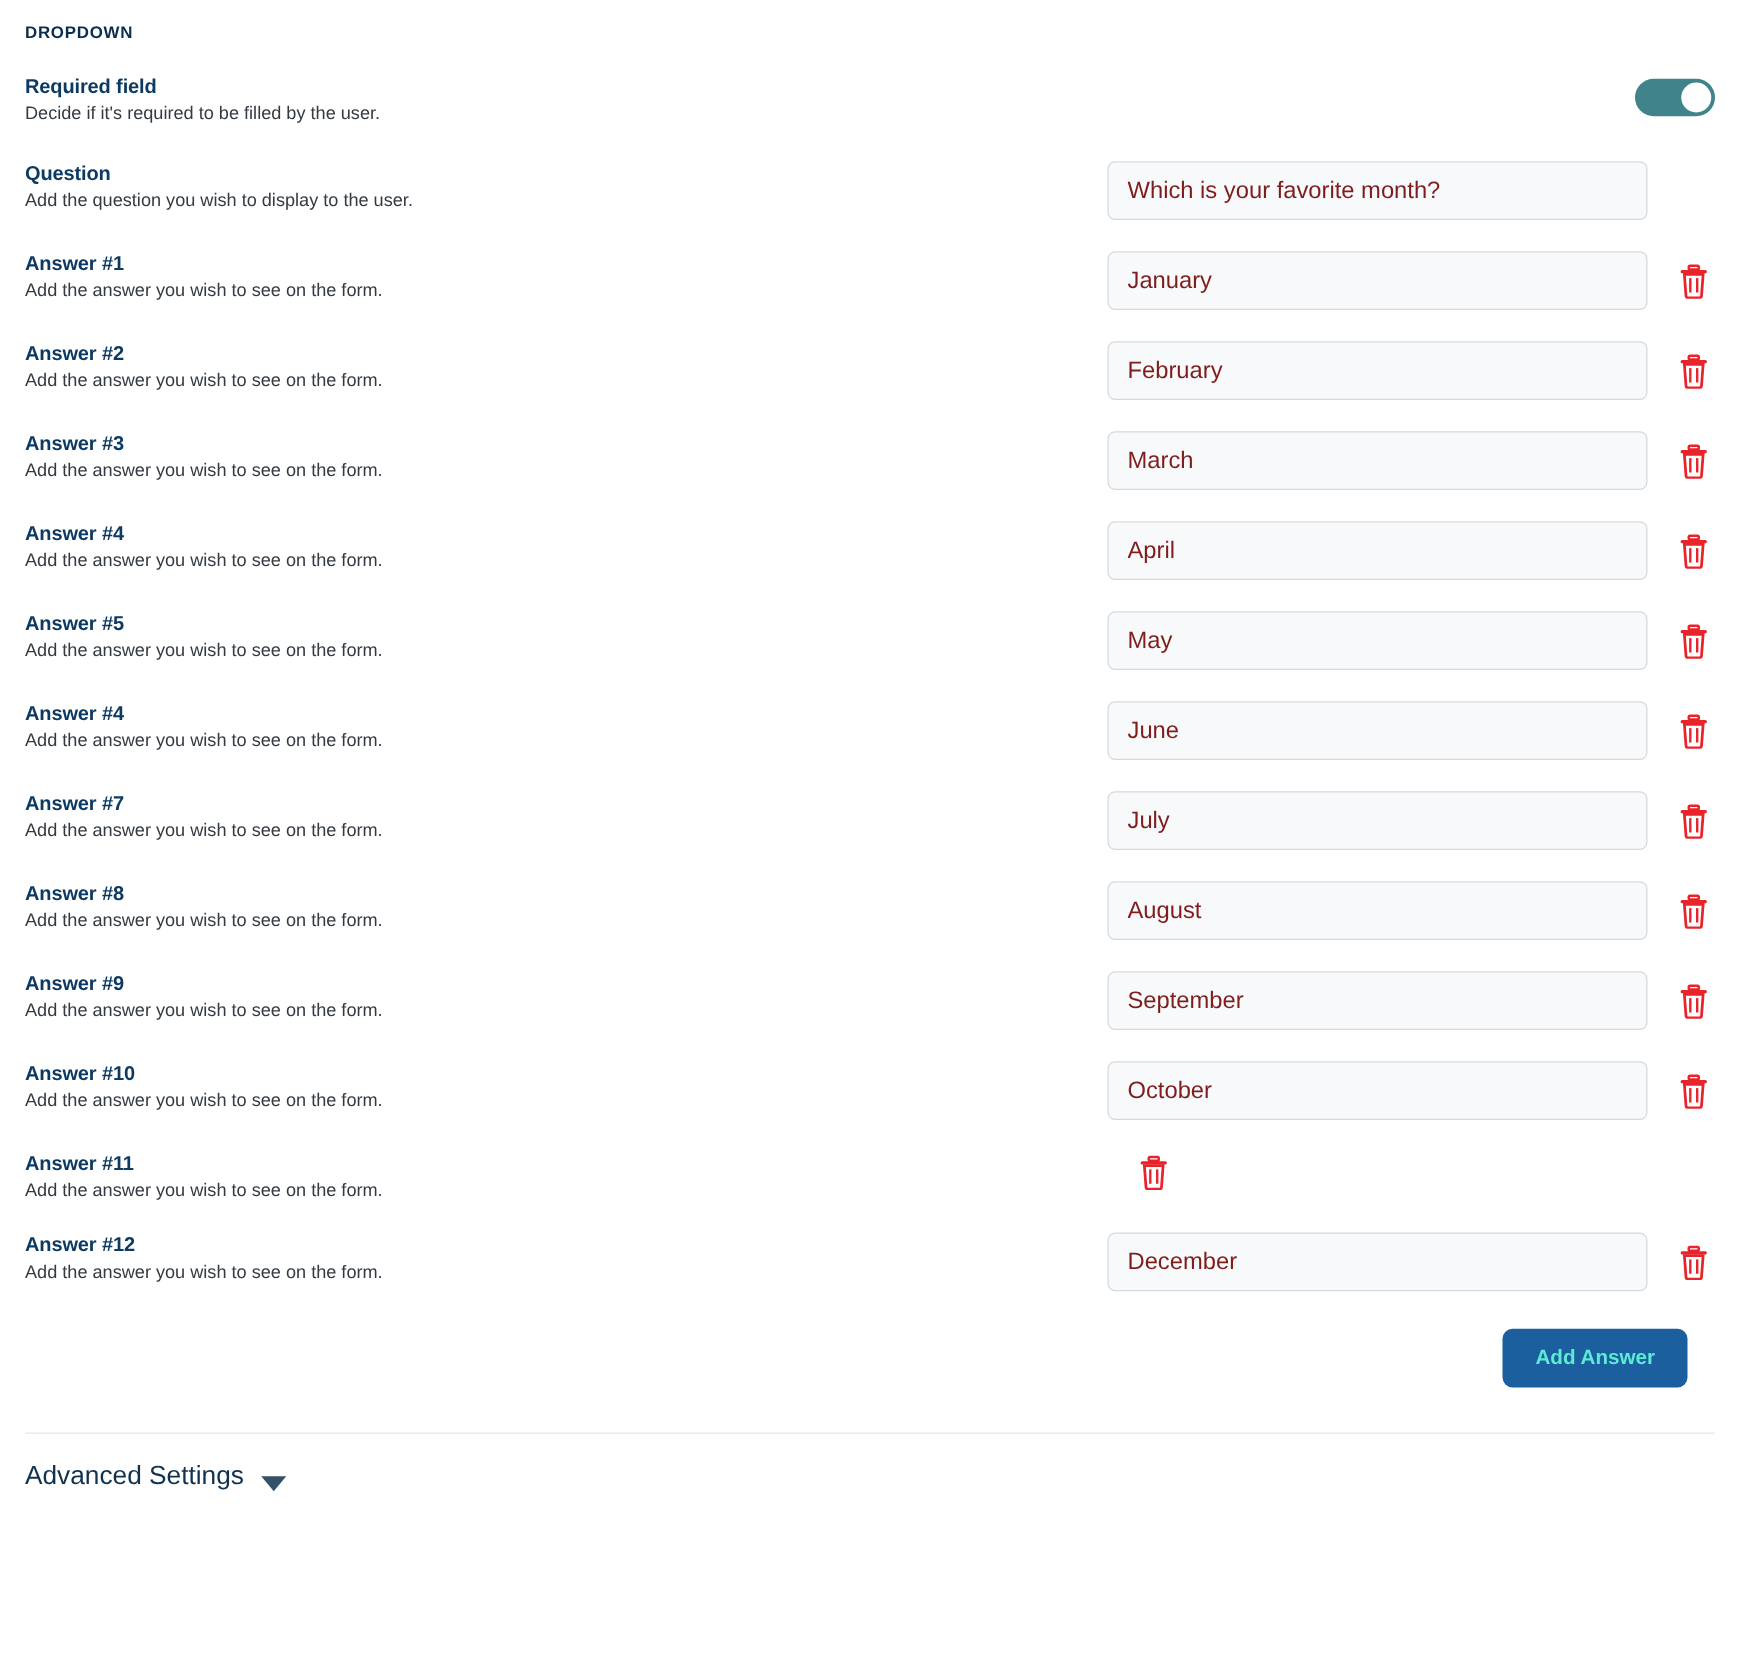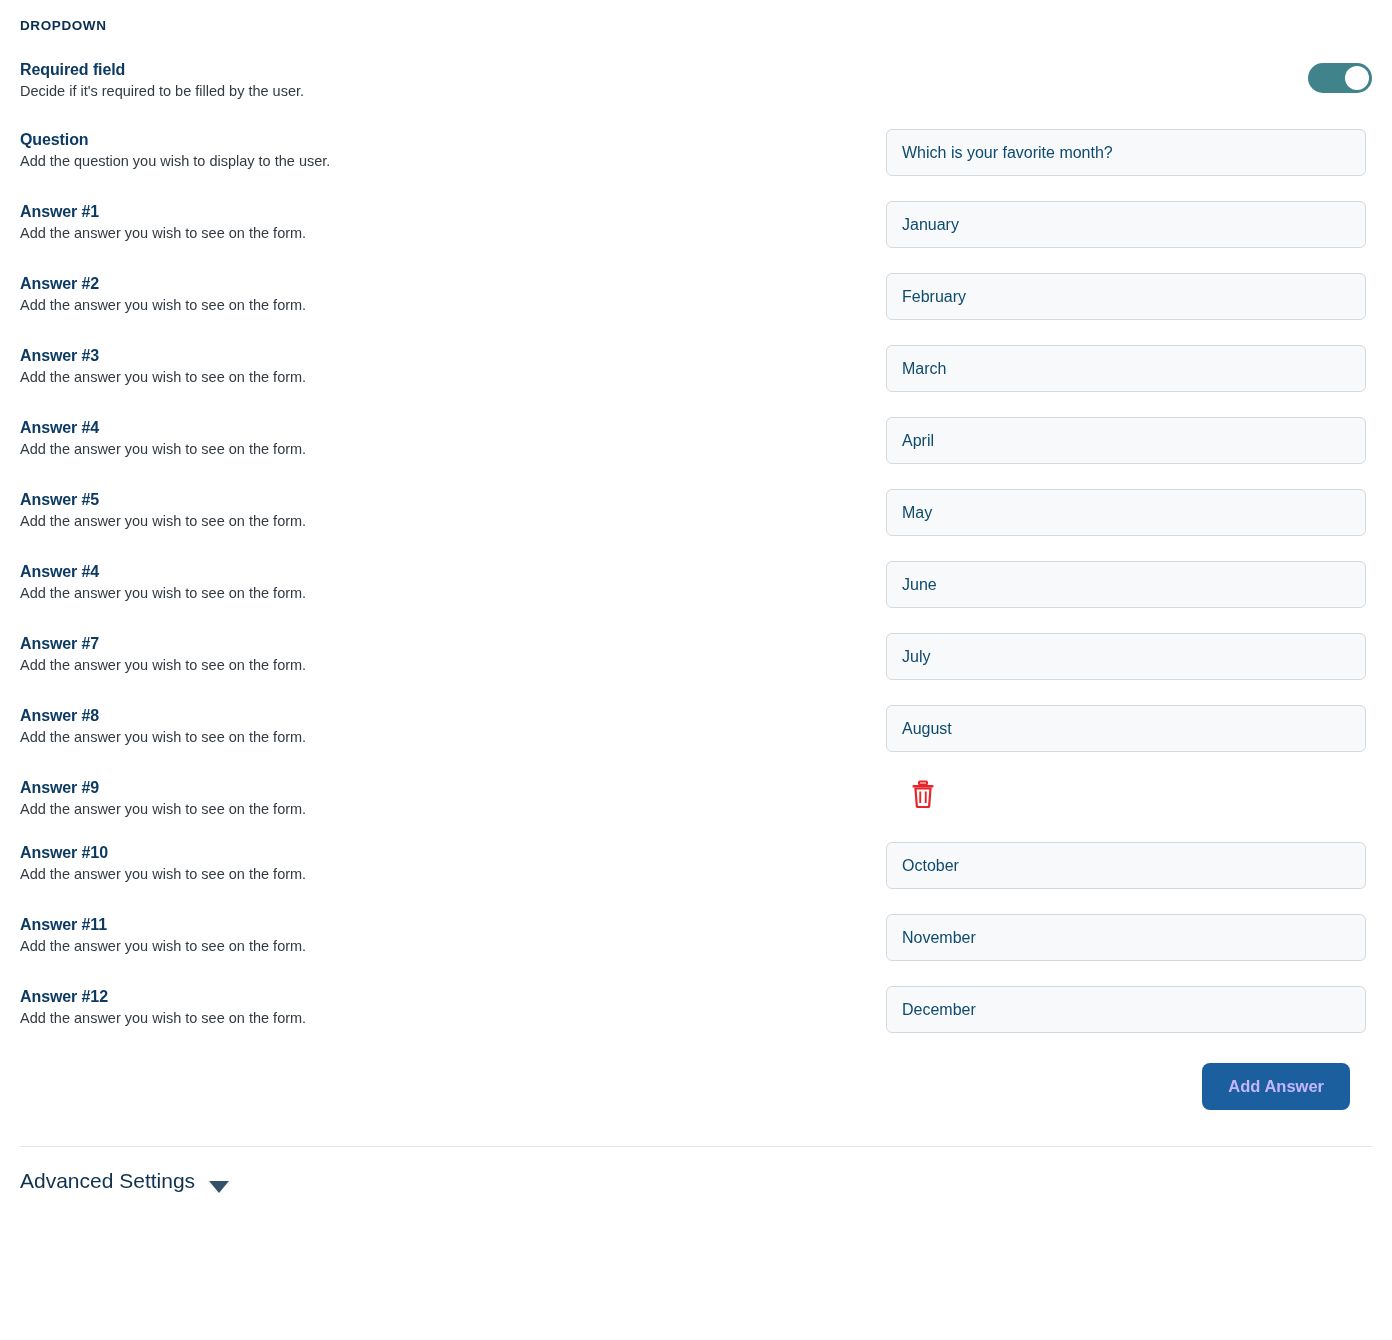--- a/index.html
+++ b/index.html
@@ -84,28 +84,28 @@
   
   .field-row {
     margin-bottom: 25px;
   }
   .field-row .right-col {
     justify-content: flex-start;
     align-items: center;
     padding-top: 0;
   }
   .text-input {
-    width: 480px;
+    width: 432px;
     height: 47px;
     border: 1px solid #d5d9de;
     border-radius: 6px;
     background: #f8f9fa;
     font-family: "Liberation Sans", sans-serif;
-    font-size: 16px;
-    color: #0c4a6e;
+    font-size: 19px;
+    color: #7f1d1d;
     padding: 0 15px;
     outline: none;
   }
   .text-input::placeholder { color: #8a9199; }
   .trash-btn {
     margin-left: 22px;
     width: 30px;
     height: 34px;
     border: none;
     background: transparent;
@@ -117,21 +117,21 @@
   }
   .add-row {
     display: flex;
     justify-content: flex-end;
     width: 1352px;
     margin-top: 30px;
     padding-right: 22px;
   }
   .add-btn {
     background: #1b5f9e;
-    color: #c4b5fd;
+    color: #5eead4;
     border: none;
     border-radius: 8px;
     font-family: "Liberation Sans", sans-serif;
     font-size: 16.5px;
     font-weight: bold;
     padding: 14px 26px;
     cursor: pointer;
   }
   .divider {
     border-top: 1px solid #e3e6e9;
@@ -331,20 +331,21 @@
 </svg>
           </button>
         </div>
       </div>
       <div class="row field-row">
         <div class="left-col">
           <div class="title">Answer #9</div>
           <div class="subtitle">Add the answer you wish to see on the form.</div>
         </div>
         <div class="right-col">
+          <input class="text-input" type="text" value="September" style="">
           <button class="trash-btn">
 <svg width="26" height="28" viewBox="0 0 26 28">
   <rect x="9" y="1.5" width="8" height="3" rx="1" fill="none" stroke="#e8232a" stroke-width="2"></rect>
   <rect x="2.5" y="5" width="21" height="2.6" rx="1.2" fill="#e8232a"></rect>
   <path d="M5.5 8.5 h15 l-1.3 17.2 a1.6 1.6 0 0 1 -1.6 1.5 h-9.2 a1.6 1.6 0 0 1 -1.6 -1.5 z" fill="none" stroke="#e8232a" stroke-width="2.2"></path>
   <rect x="9.3" y="11.5" width="1.9" height="11.5" fill="#e8232a"></rect>
   <rect x="14.8" y="11.5" width="1.9" height="11.5" fill="#e8232a"></rect>
 </svg>
           </button>
         </div>
@@ -366,21 +367,20 @@
 </svg>
           </button>
         </div>
       </div>
       <div class="row field-row">
         <div class="left-col">
           <div class="title">Answer #11</div>
           <div class="subtitle">Add the answer you wish to see on the form.</div>
         </div>
         <div class="right-col">
-          <input class="text-input" type="text" value="November" style="">
           <button class="trash-btn">
 <svg width="26" height="28" viewBox="0 0 26 28">
   <rect x="9" y="1.5" width="8" height="3" rx="1" fill="none" stroke="#e8232a" stroke-width="2"></rect>
   <rect x="2.5" y="5" width="21" height="2.6" rx="1.2" fill="#e8232a"></rect>
   <path d="M5.5 8.5 h15 l-1.3 17.2 a1.6 1.6 0 0 1 -1.6 1.5 h-9.2 a1.6 1.6 0 0 1 -1.6 -1.5 z" fill="none" stroke="#e8232a" stroke-width="2.2"></path>
   <rect x="9.3" y="11.5" width="1.9" height="11.5" fill="#e8232a"></rect>
   <rect x="14.8" y="11.5" width="1.9" height="11.5" fill="#e8232a"></rect>
 </svg>
           </button>
         </div>

